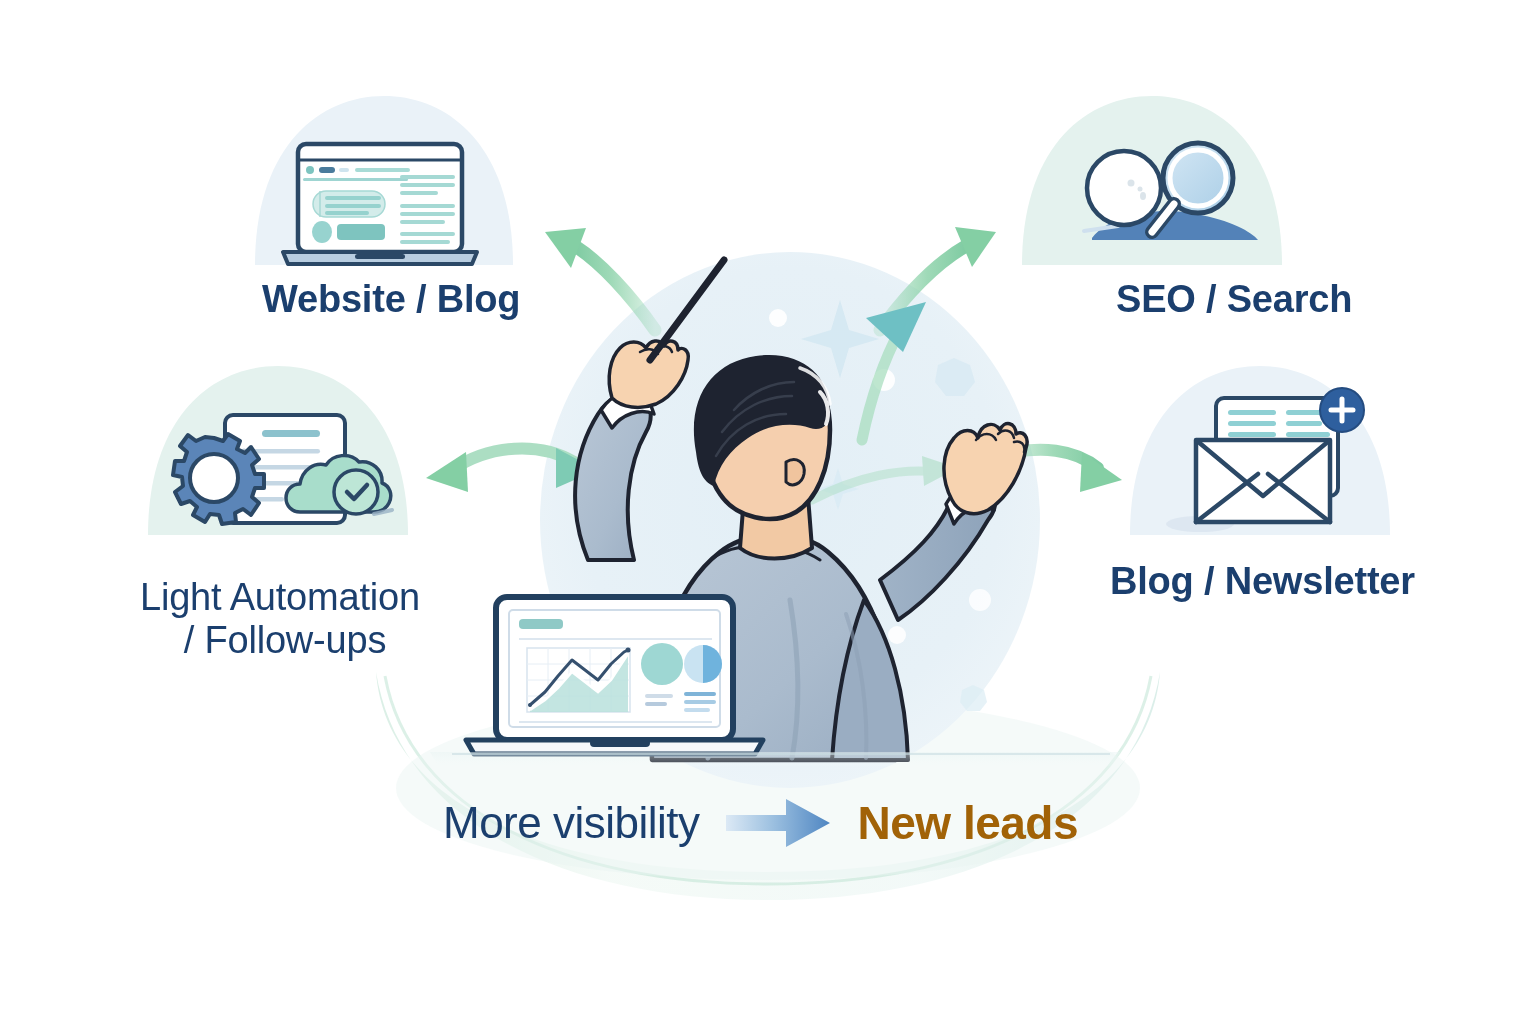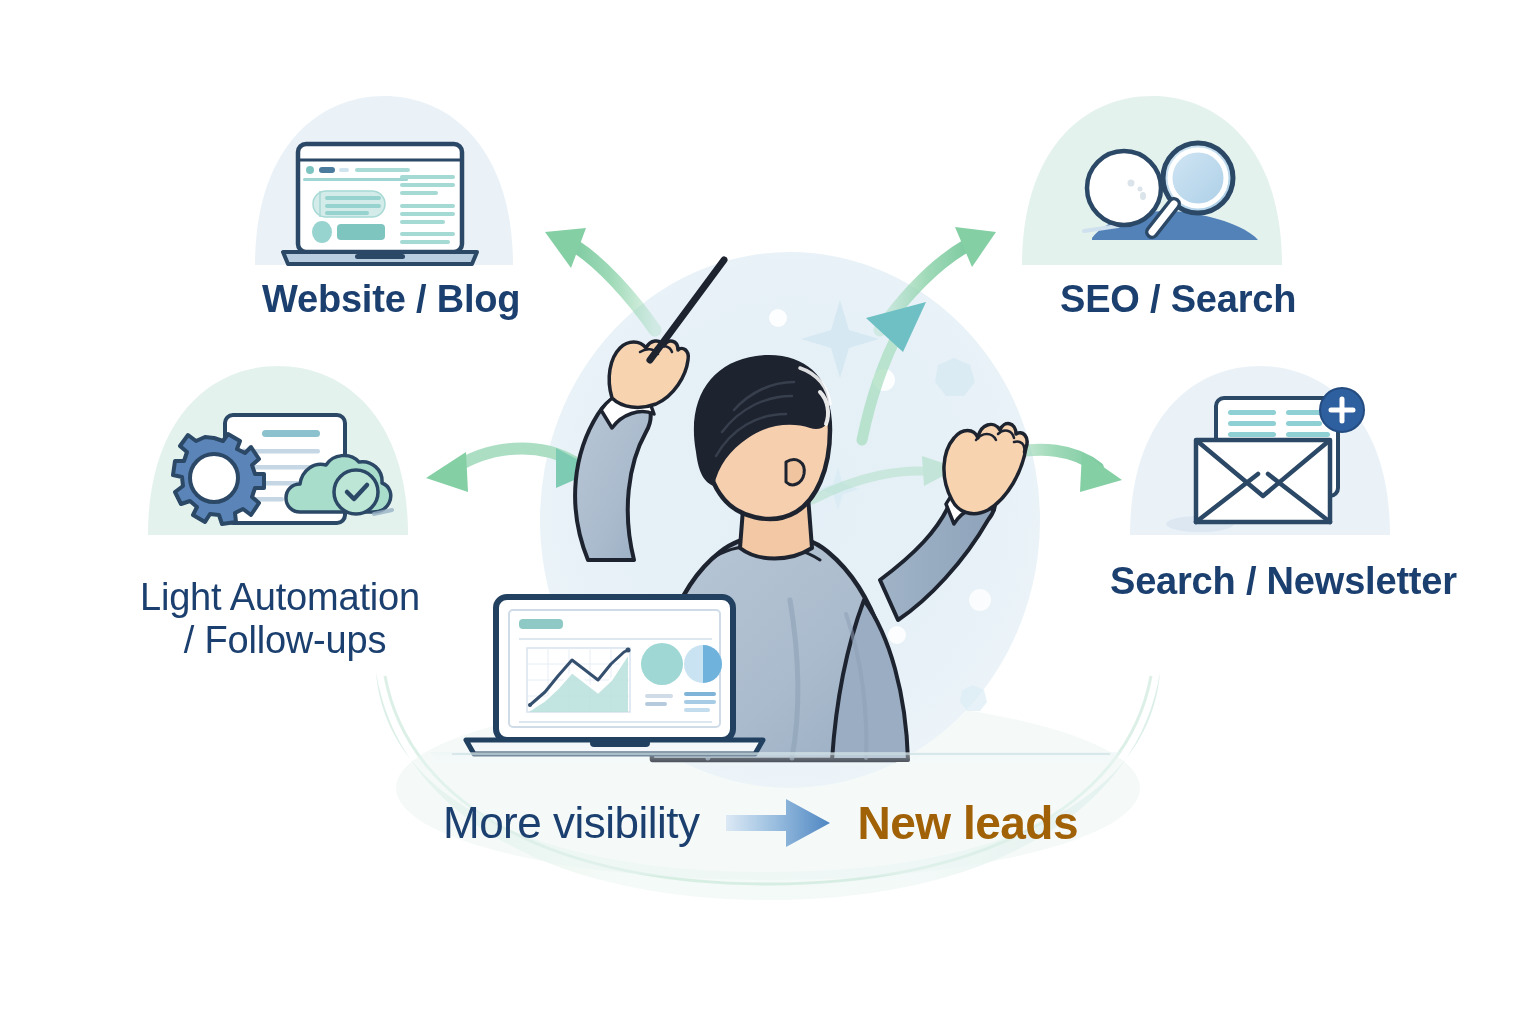--- a/index.html
+++ b/index.html
@@ -36,21 +36,21 @@
     white-space: nowrap;
     line-height: 1.12;
     letter-spacing: -0.2px;
   }
   .label-website {
     left: 262px;  top: 278px;
     font-size: 38px;
     font-weight: 600;
   }
   .label-seo {
-    left: 1060px; top: 278px;
+    left: 1116px; top: 278px;
     font-size: 38px;
     font-weight: 600;
   }
   .label-automation {
     left: 140px;  top: 576px;
     font-size: 38px;
     font-weight: 400;
     text-align: left;
   }
   .label-automation .line2 {
@@ -440,21 +440,21 @@
 
   <div class="label label-website">Website / Blog</div>
 
   <div class="label label-seo">SEO / Search</div>
 
   <div class="label label-automation">
     <span>Light Automation</span>
     <span class="line2">/ Follow-ups</span>
   </div>
 
-  <div class="label label-email">Search / Newsletter</div>
+  <div class="label label-email">Blog / Newsletter</div>
 
   <div class="footline">
     <span class="foot-left">More visibility</span>
 
     <svg class="foot-arrow" viewBox="0 0 106 56">
       <path d="M0 20 H60 V4 L104 28 L60 52 V36 H0 Z" fill="url(#gradCta)"></path>
     </svg>
 
     <span class="foot-right">New leads</span>
   </div>

